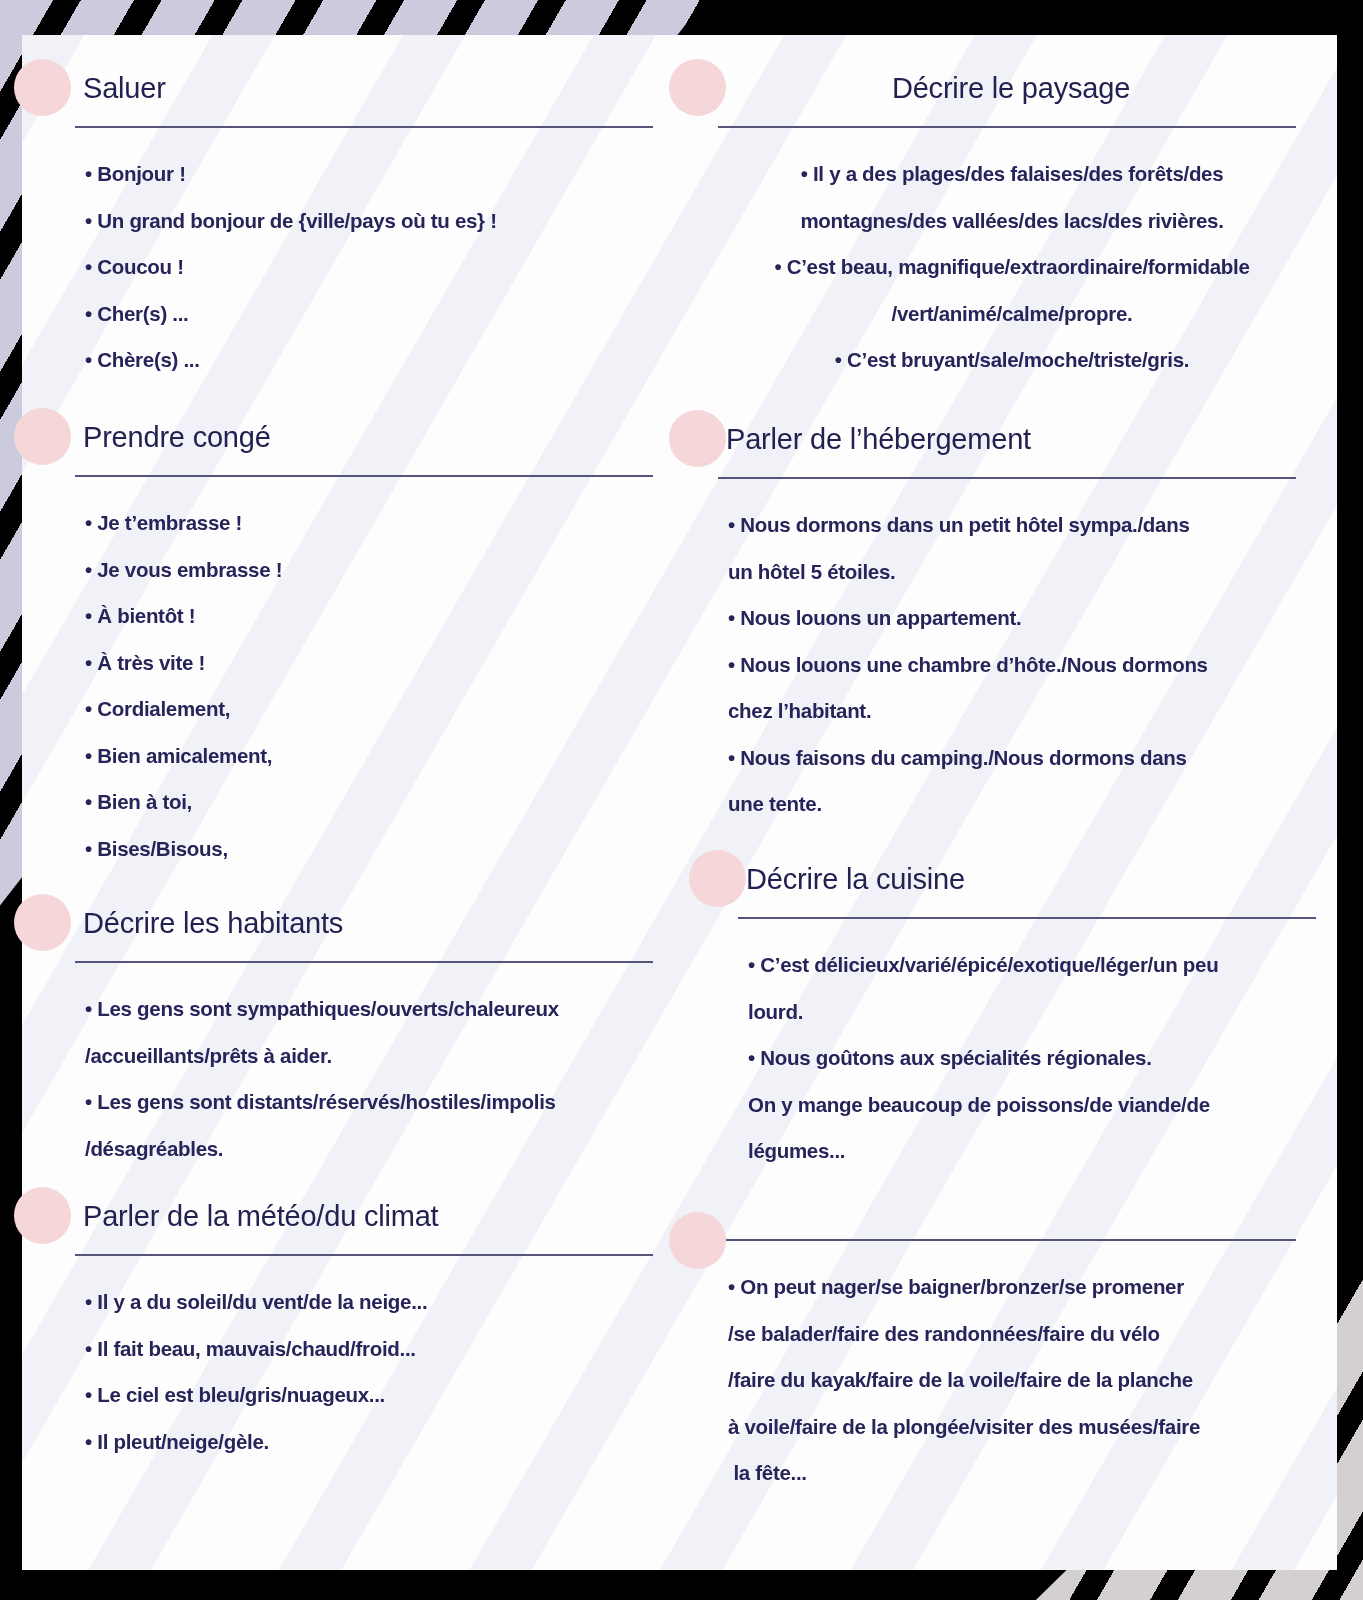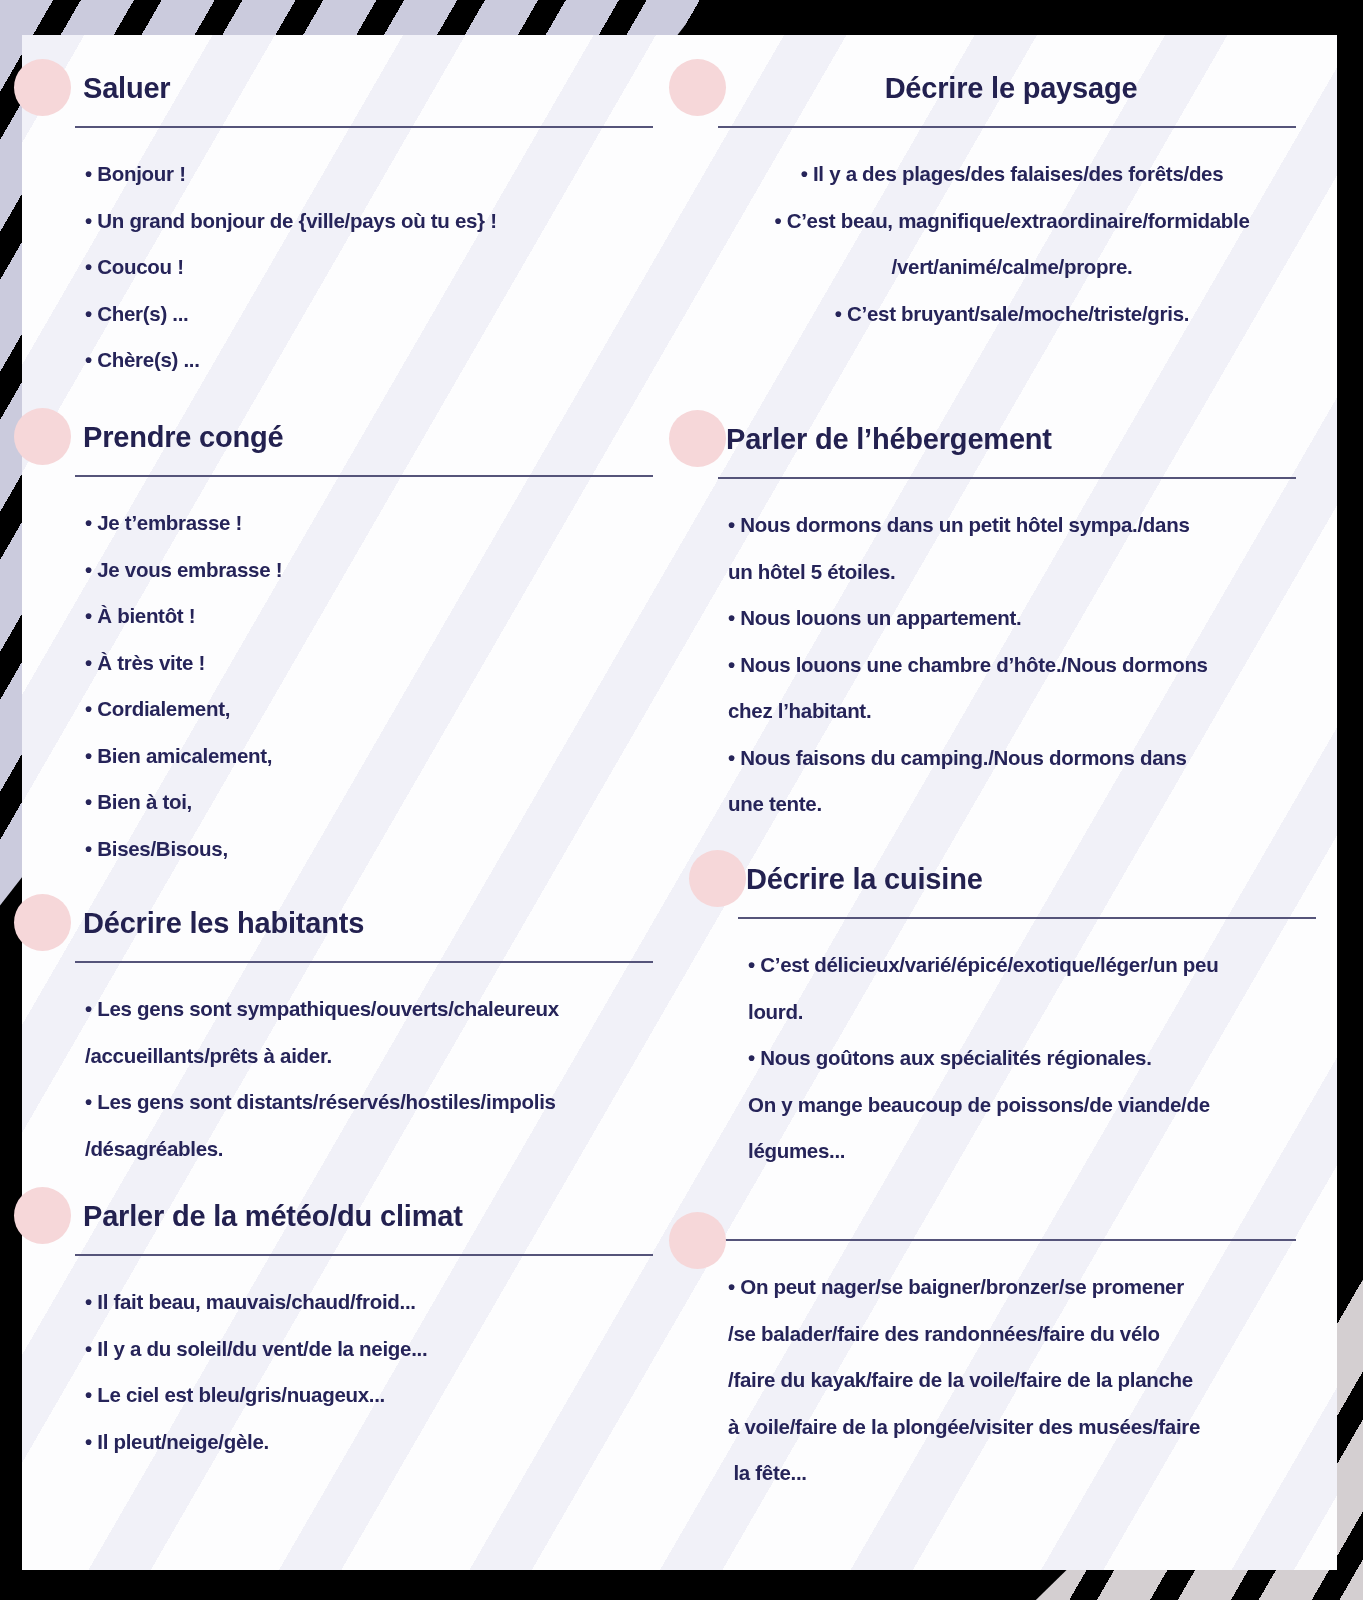--- a/index.html
+++ b/index.html
@@ -28,21 +28,21 @@
   .col.right{left:696px;}
   .section{position:absolute;left:0;width:100%;}
   .accent-circle{
     position:absolute;width:57px;height:57px;border-radius:50%;
     background:#f6d7d9;top:-9px;
   }
   .col.left .accent-circle{left:-61px;}
   .col.right .accent-circle{left:-49px;}
   .sec-title{
     position:relative;margin:0 0 0 8px;
-    font-size:29px;font-weight:bold;line-height:40px;letter-spacing:-0.2px;
+    font-size:29px;font-weight:normal;line-height:40px;letter-spacing:-0.2px;
     color:#232150;
   }
   .sec-sep{height:2px;background:#55547a;margin-top:18px;}
   .sec-lines{margin:23px 0 0 10px;}
   .line{
     font-size:20.5px;font-weight:bold;line-height:46.5px;letter-spacing:-0.3px;
     color:#262459;white-space:pre;
   }
 </style>
 </head>
@@ -89,34 +89,35 @@
           <div class="line">/accueillants/prêts à aider.</div>
           <div class="line">• Les gens sont distants/réservés/hostiles/impolis</div>
           <div class="line">/désagréables.</div>
         </div>
       </div>
       <div class="section" style="top: 1161px;">
         <div class="accent-circle"></div>
         <h2 class="sec-title">Parler de la météo/du climat</h2>
         <div class="sec-sep"></div>
         <div class="sec-lines">
+          <div class="line">• Il y a du soleil/du vent/de la neige...</div>
           <div class="line">• Il fait beau, mauvais/chaud/froid...</div>
-          <div class="line">• Il y a du soleil/du vent/de la neige...</div>
           <div class="line">• Le ciel est bleu/gris/nuageux...</div>
           <div class="line">• Il pleut/neige/gèle.</div>
         </div>
       </div>
     </div>
   <div class="col right">
       <div class="section" style="top: 33px; text-align: center;">
         <div class="accent-circle"></div>
         <h2 class="sec-title">Décrire le paysage</h2>
         <div class="sec-sep"></div>
         <div class="sec-lines">
           <div class="line">• Il y a des plages/des falaises/des forêts/des</div>
+          <div class="line">montagnes/des vallées/des lacs/des rivières.</div>
           <div class="line">• C’est beau, magnifique/extraordinaire/formidable</div>
           <div class="line">/vert/animé/calme/propre.</div>
           <div class="line">• C’est bruyant/sale/moche/triste/gris.</div>
         </div>
       </div>
       <div class="section" style="top: 384px;">
         <div class="accent-circle"></div>
         <h2 class="sec-title">Parler de l’hébergement</h2>
         <div class="sec-sep"></div>
         <div class="sec-lines">

